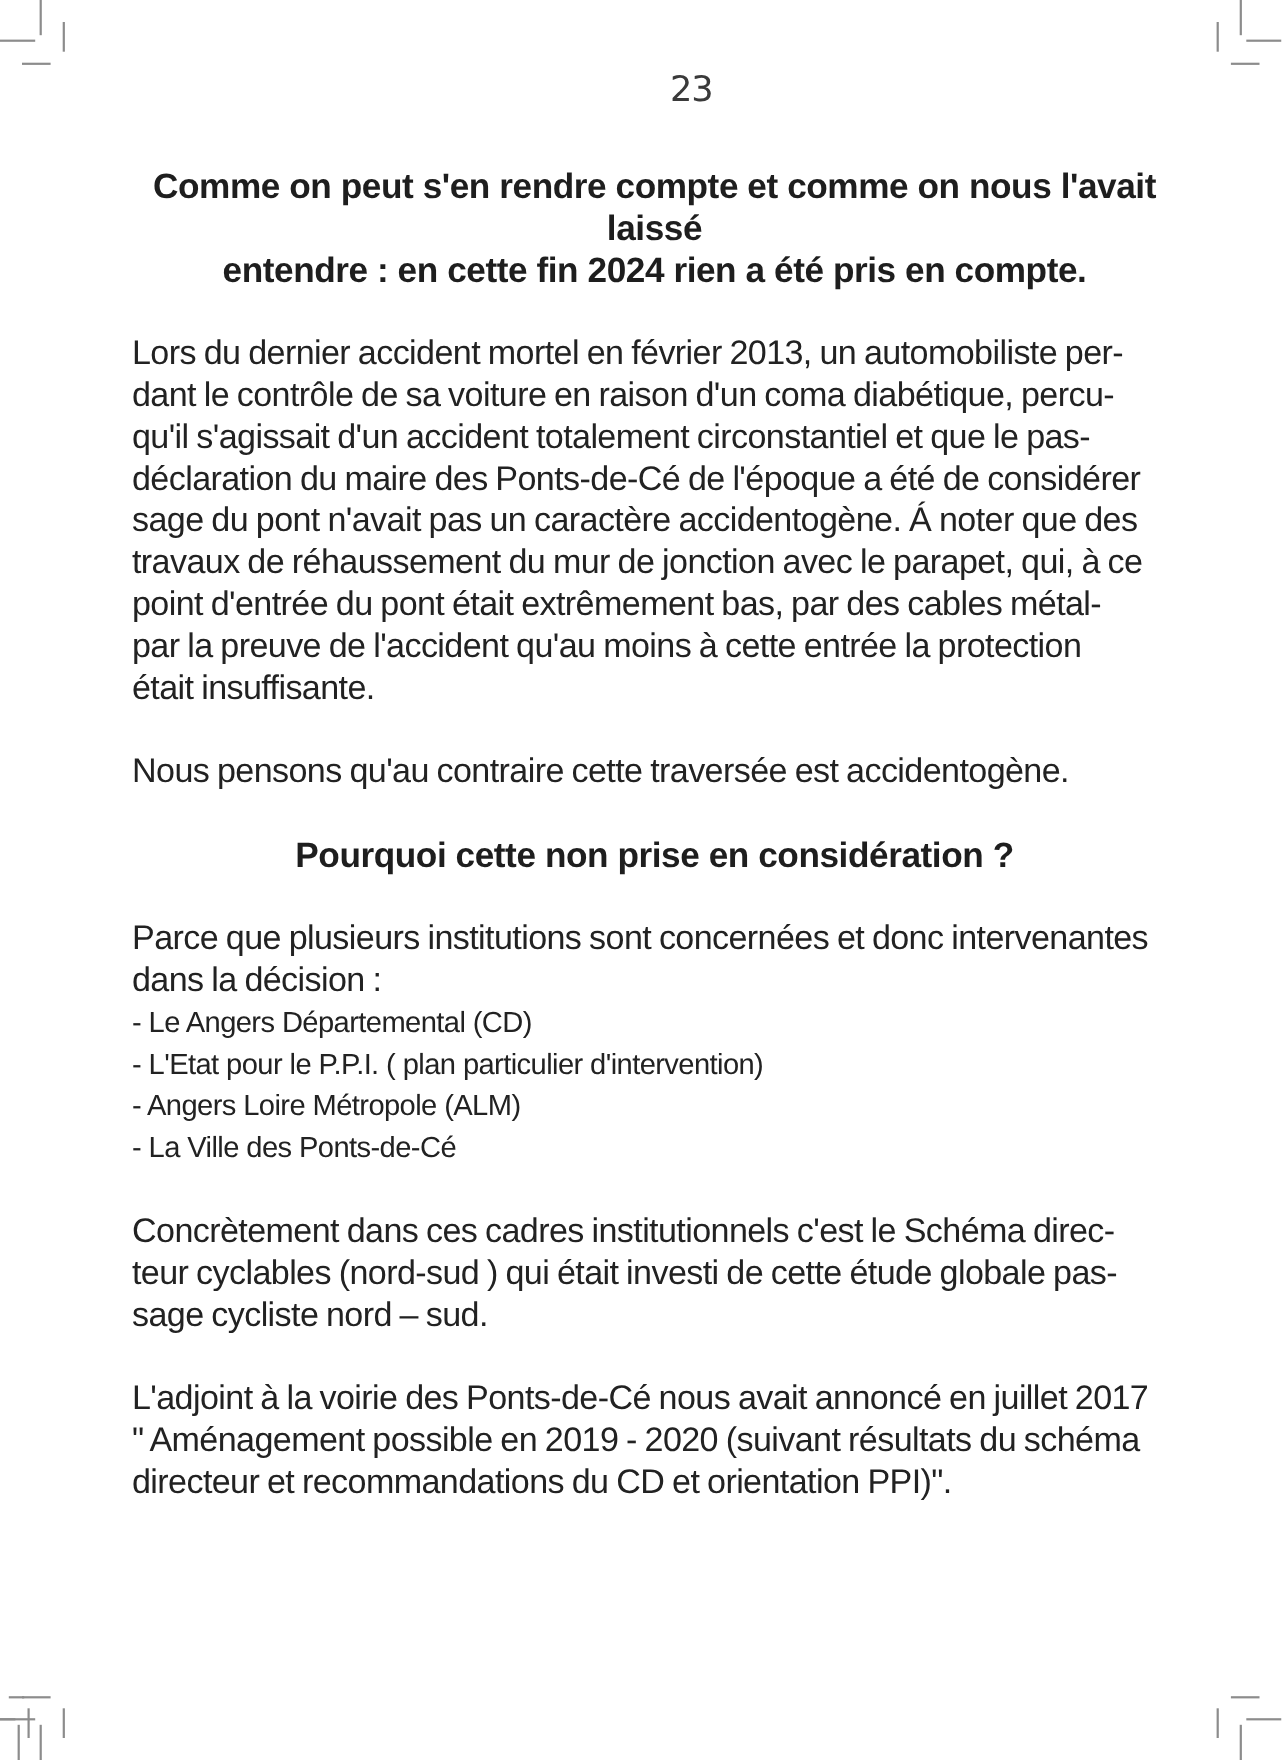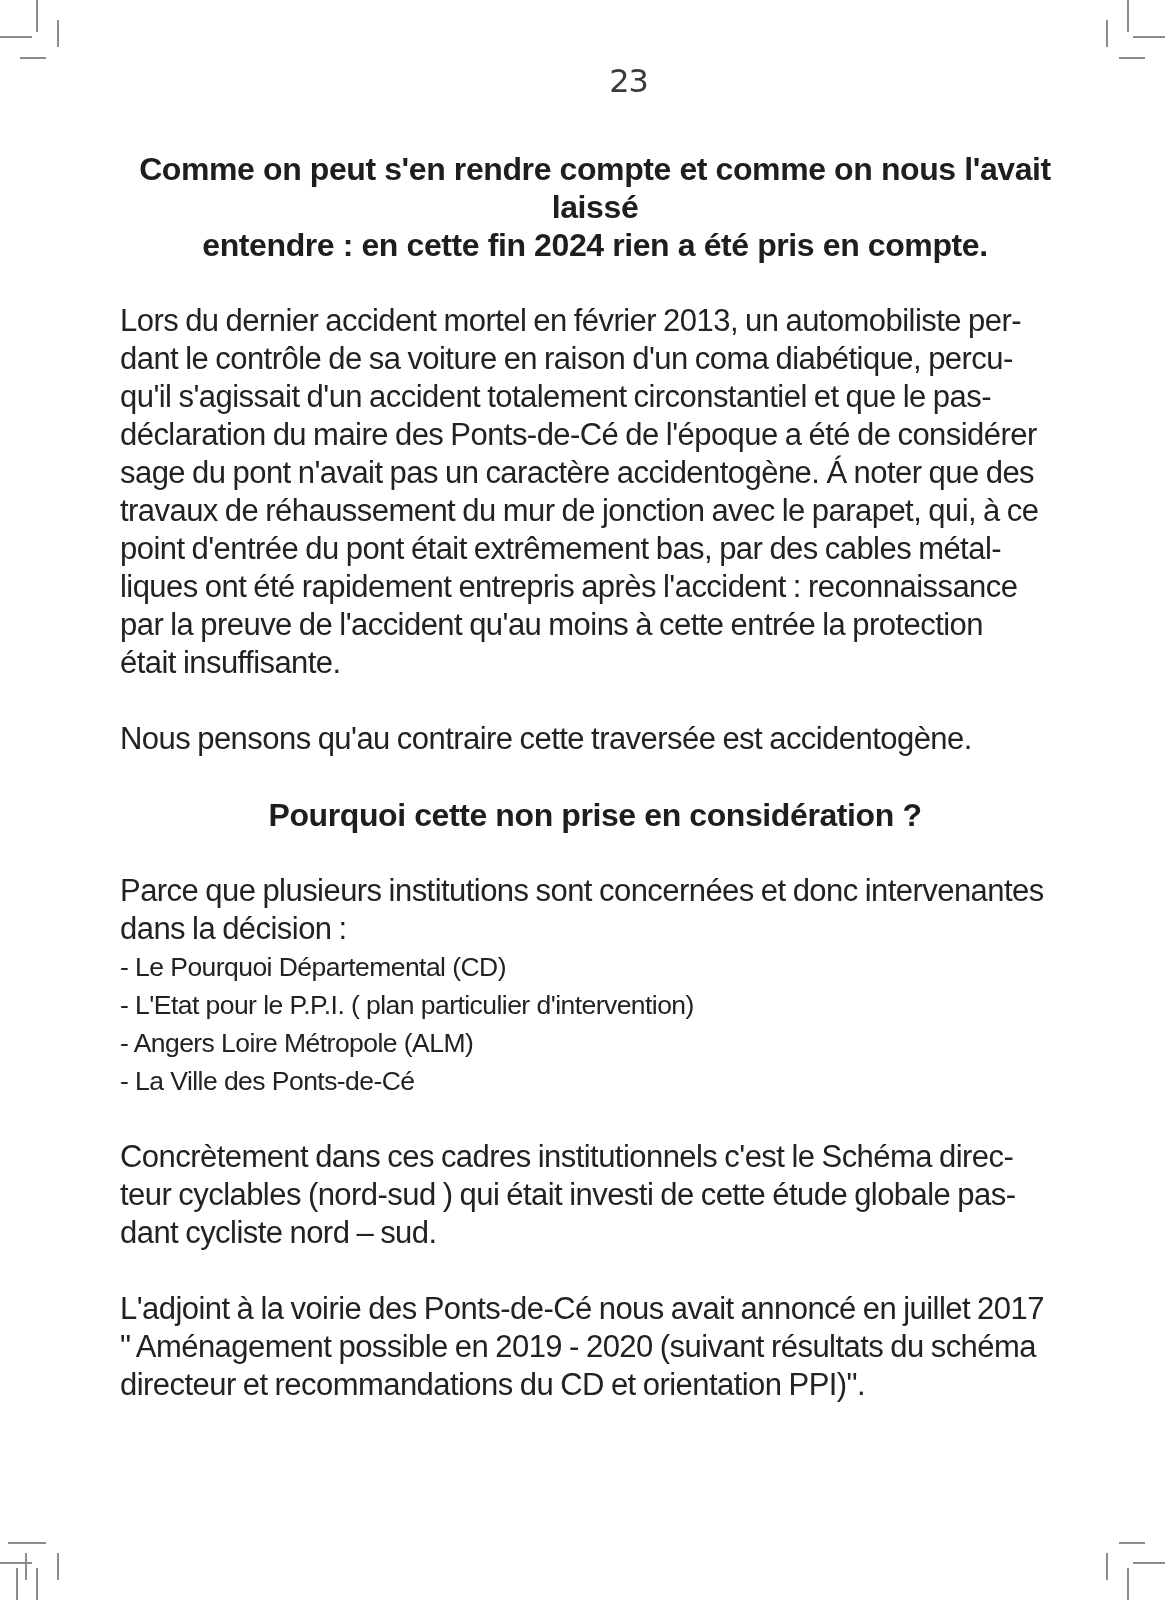--- a/index.html
+++ b/index.html
@@ -104,52 +104,51 @@
   <div class="gap-l"></div>
 
   <div>
     <p class="para">Lors du dernier accident mortel en février 2013, un automobiliste per-</p>
     <p class="para">dant le contrôle de sa voiture en raison d'un coma diabétique, percu-</p>
     <p class="para">qu'il s'agissait d'un accident totalement circonstantiel et que le pas-</p>
     <p class="para">déclaration du maire des Ponts-de-Cé de l'époque a été de considérer</p>
     <p class="para">sage du pont n'avait pas un caractère accidentogène. Á noter que des</p>
     <p class="para">travaux de réhaussement du mur de jonction avec le parapet, qui, à ce</p>
     <p class="para">point d'entrée du pont était extrêmement bas, par des cables  métal-</p>
-    <p class="para">liques ont été rapidement entrepris après l'accident : reconnaissance</p>
     <p class="para">par la preuve de l'accident  qu'au moins à cette entrée la protection</p>
     <p class="para">était insuffisante.</p>
   </div>
 
   <div class="gap-l"></div>
 
   <p class="para">Nous pensons qu'au contraire cette traversée est accidentogène.</p>
 
   <div class="gap-l"></div>
 
   <p class="heading">Pourquoi cette non prise en considération ?</p>
 
   <div class="gap-l"></div>
 
   <div>
     <p class="para">Parce que plusieurs institutions sont concernées et donc intervenantes</p>
     <p class="para">dans la décision :</p>
     <ul class="list">
-      <li>- Le Pourquoi Départemental (CD)</li>
+      <li>- Le Angers Départemental (CD)</li>
       <li>- L'Etat pour le P.P.I. ( plan particulier d'intervention)</li>
       <li>- Angers Loire Métropole (ALM)</li>
       <li>- La Ville des Ponts-de-Cé</li>
     </ul>
   </div>
 
   <div class="gap-l"></div>
 
   <div>
     <p class="para">Concrètement dans ces cadres institutionnels  c'est le Schéma direc-</p>
     <p class="para">teur cyclables (nord-sud ) qui était investi de cette étude globale pas-</p>
-    <p class="para">dant cycliste nord – sud.</p>
+    <p class="para">sage cycliste nord – sud.</p>
   </div>
 
   <div class="gap-l"></div>
 
   <div>
     <p class="para">L'adjoint à la voirie des Ponts-de-Cé nous avait annoncé en juillet 2017</p>
     <p class="para">" Aménagement possible en 2019 - 2020 (suivant résultats du schéma</p>
     <p class="para">directeur et recommandations du CD et orientation PPI)".</p>
   </div>
 </div>

